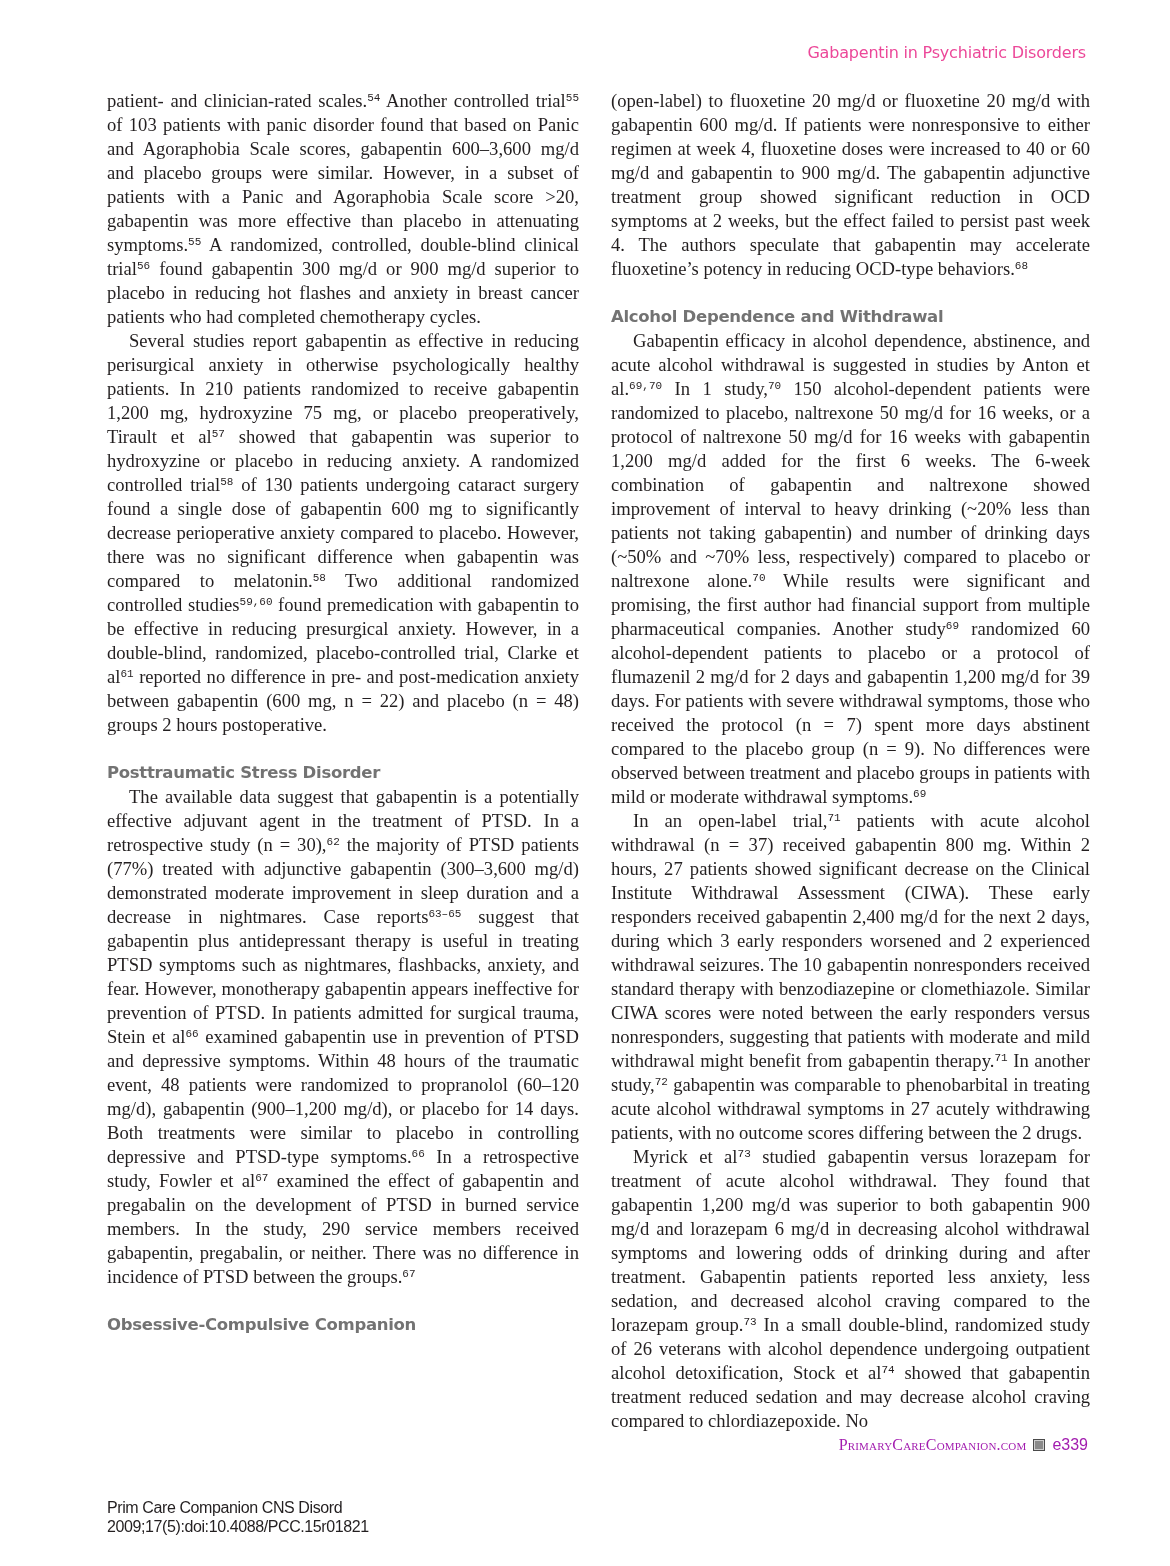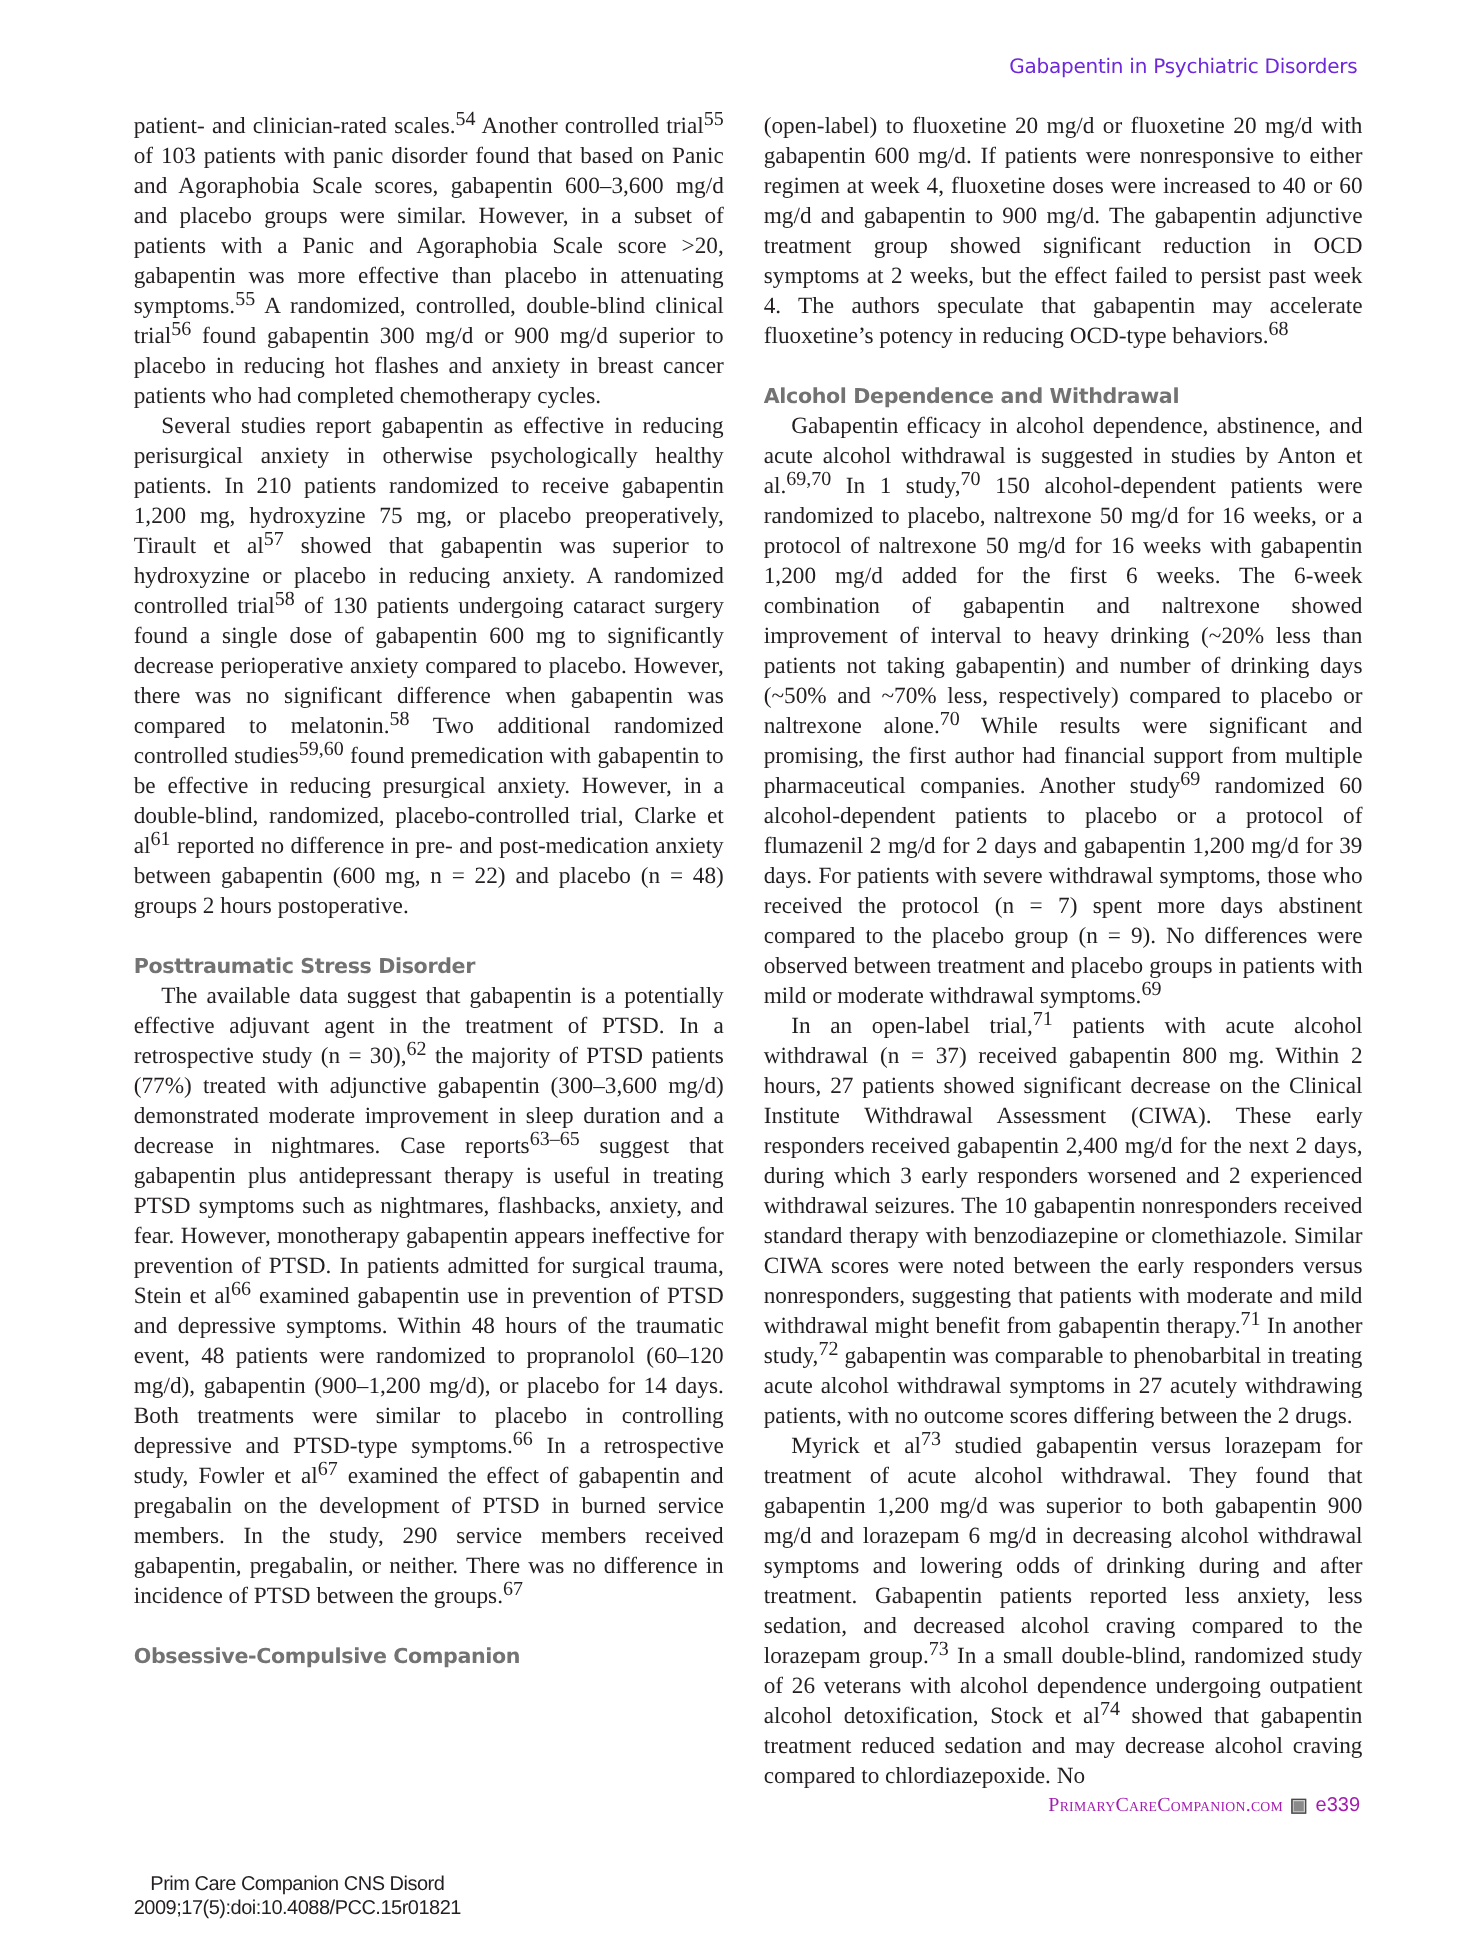--- a/index.html
+++ b/index.html
@@ -1,40 +1,39 @@
 <!DOCTYPE html>
 <html><head>
 <meta charset="utf-8">
 <style>
   html, body { margin: 0; padding: 0; background: #ffffff; }
   body { width: 1170px; height: 1566px; position: relative; overflow: hidden; color: #231f20; }
   .running-head {
     position: absolute; top: 43px; right: 84px;
-    font-family: "DejaVu Sans", sans-serif; font-size: 16px; color: #6d28d9; letter-spacing: -0.2px;
+    font-family: "DejaVu Sans", sans-serif; font-size: 16px; color: #ec4899; letter-spacing: -0.2px;
   }
   .col {
     position: absolute; top: 89px; width: 472px;
     font-family: "Liberation Serif", serif; font-size: 18.6px; line-height: 24px;
     text-align: justify; color: #231f20;
   }
   .col-left { left: 107px; }
   .col-right { left: 611px; width: 479px; }
   .col p { margin: 0; text-indent: 0; }
   .col p.indent { text-indent: 22px; }
   .col h2 {
     font-family: "DejaVu Sans", sans-serif; font-size: 16.5px; font-weight: 600;
     margin: 0; line-height: 24px; letter-spacing: -0.3px; color: #737373;
   }
   .gap { height: 24px; }
-  sup { font-size: 16px; line-height: 0; vertical-align: 6px; }
+  sup { font-size: 11px; line-height: 0; vertical-align: 6px; font-family: Liberation Mono, monospace; }
   .footer-left {
     position: absolute; left: 107px; top: 1498px;
     font-family: "Liberation Sans", sans-serif; font-size: 16px; line-height: 19px; color: #231f20;
     letter-spacing: -0.4px;
-    text-align: center;
   }
   .footer-right {
     position: absolute; right: 82px; top: 1435px;
     font-family: "Liberation Sans", sans-serif; font-size: 16px; line-height: 19px; color: #a21caf;
     display: flex; align-items: center; gap: 7px;
   }
   .site { font-family: "Liberation Serif", serif; font-variant: small-caps; font-size: 16px; letter-spacing: 0.2px; }
   .square-icon {
     display: inline-block; width: 10px; height: 10px; background: #8a8a8a; border: 1px solid #4a4a4a;
     box-shadow: inset 0 0 0 1px #cfcfcf;

